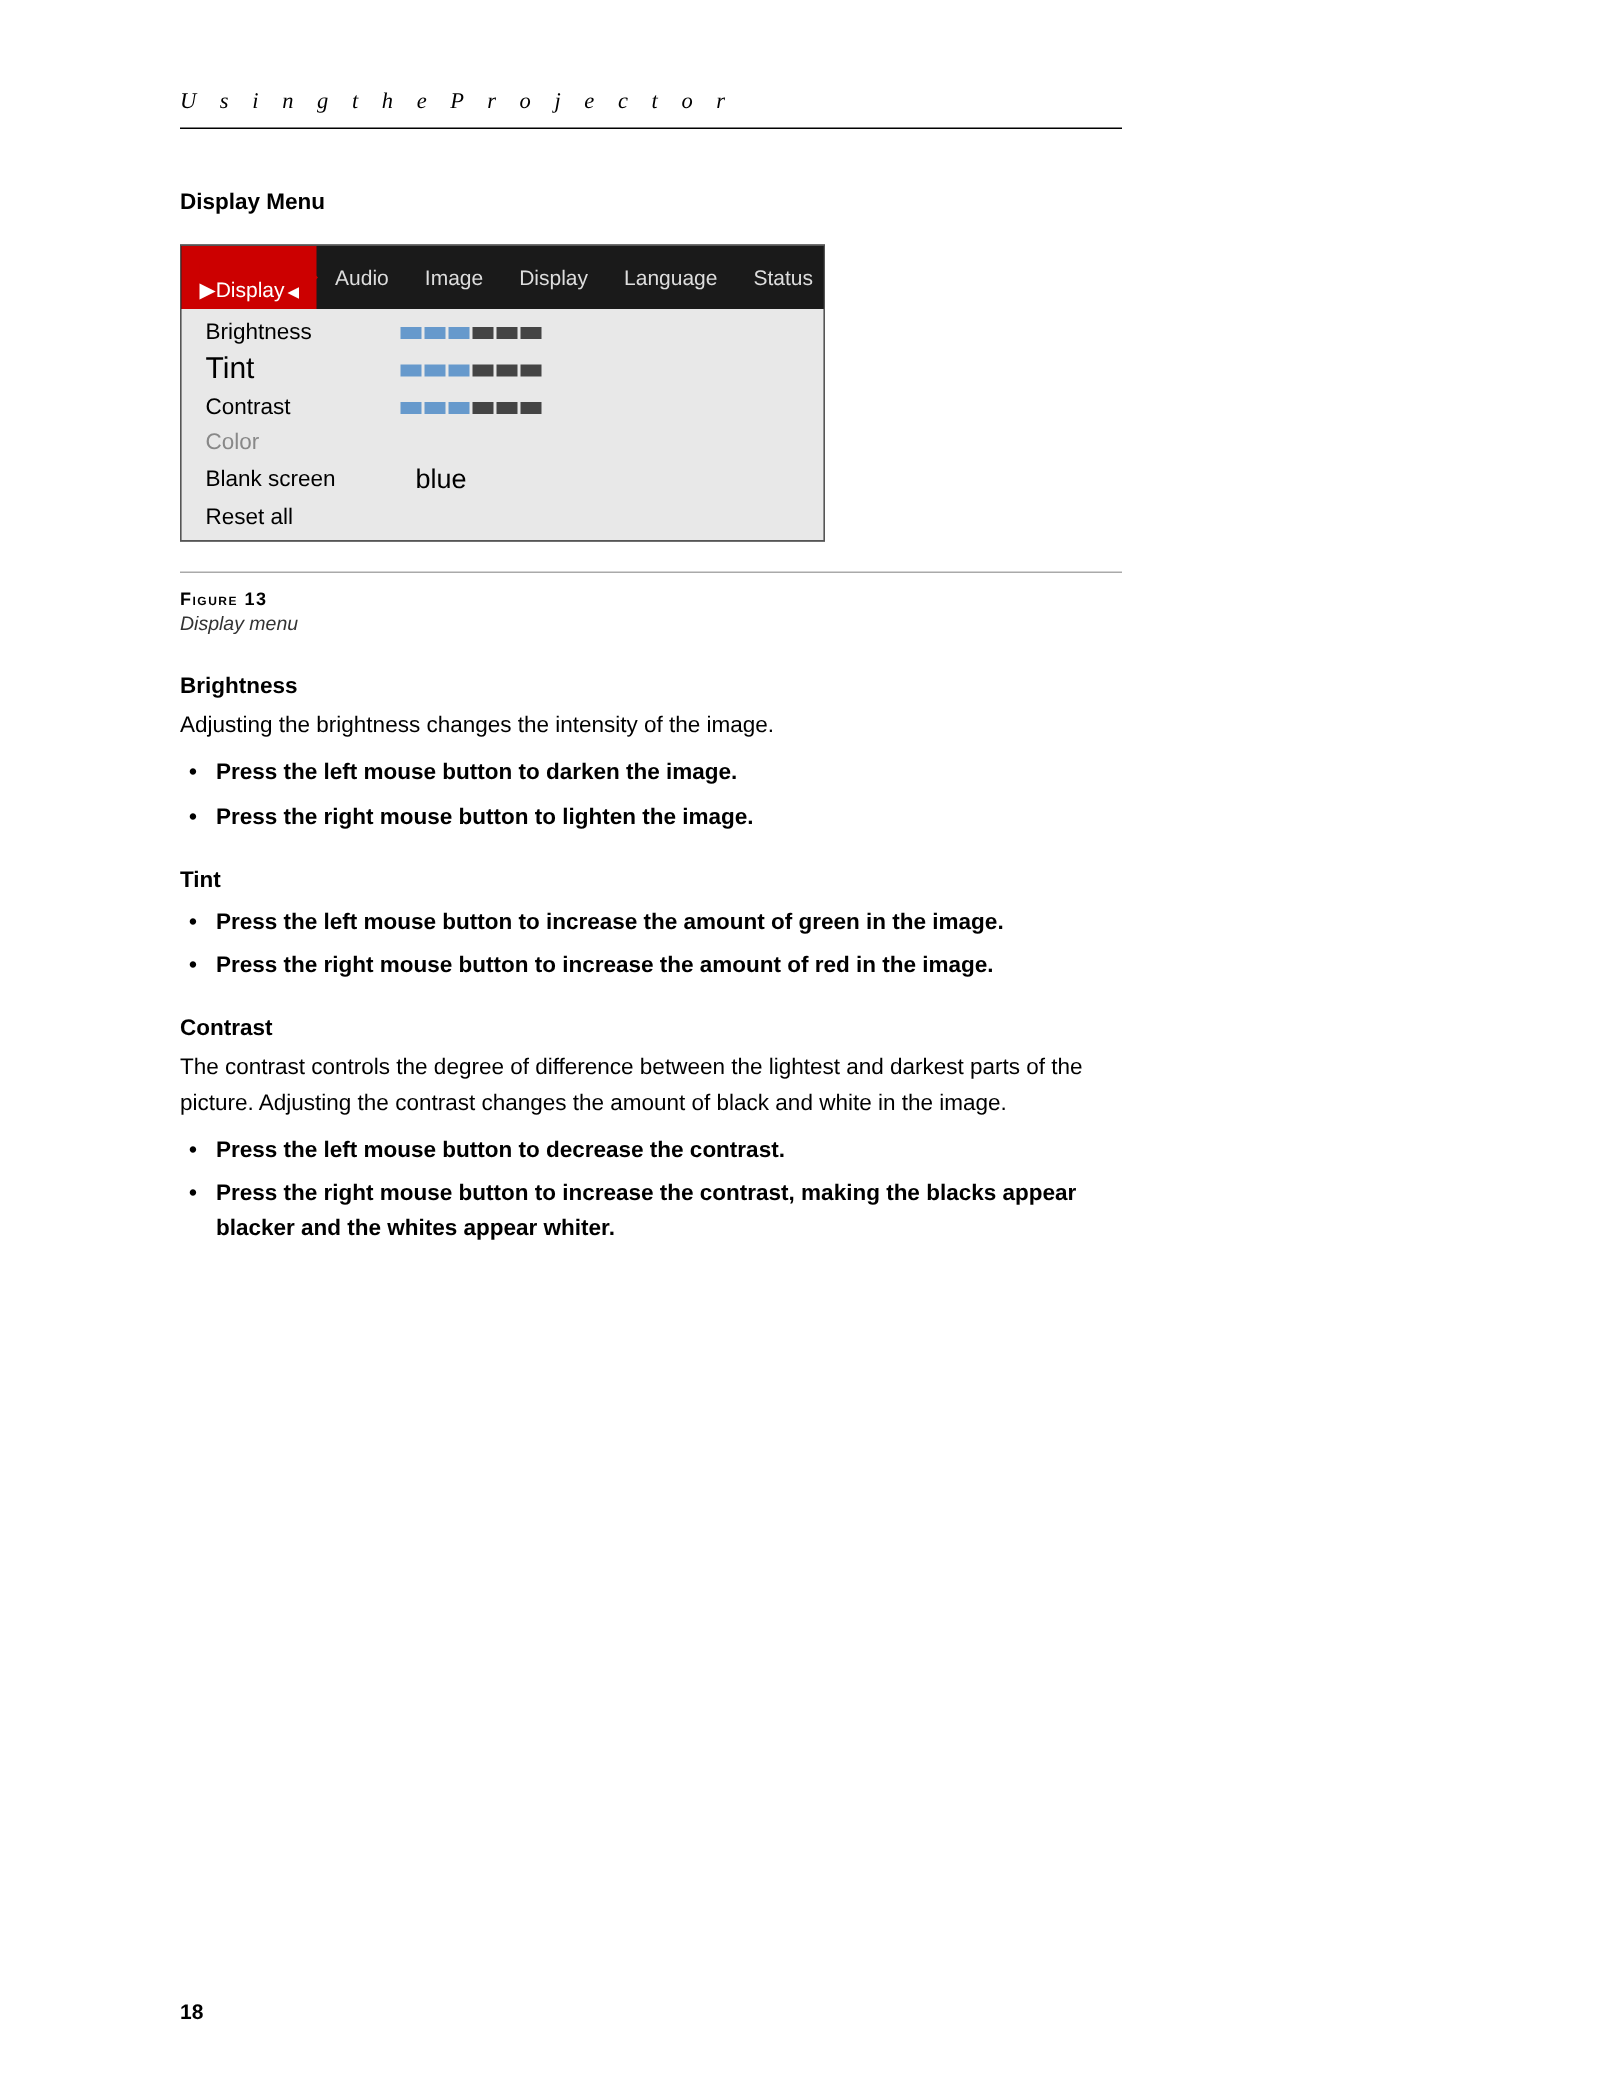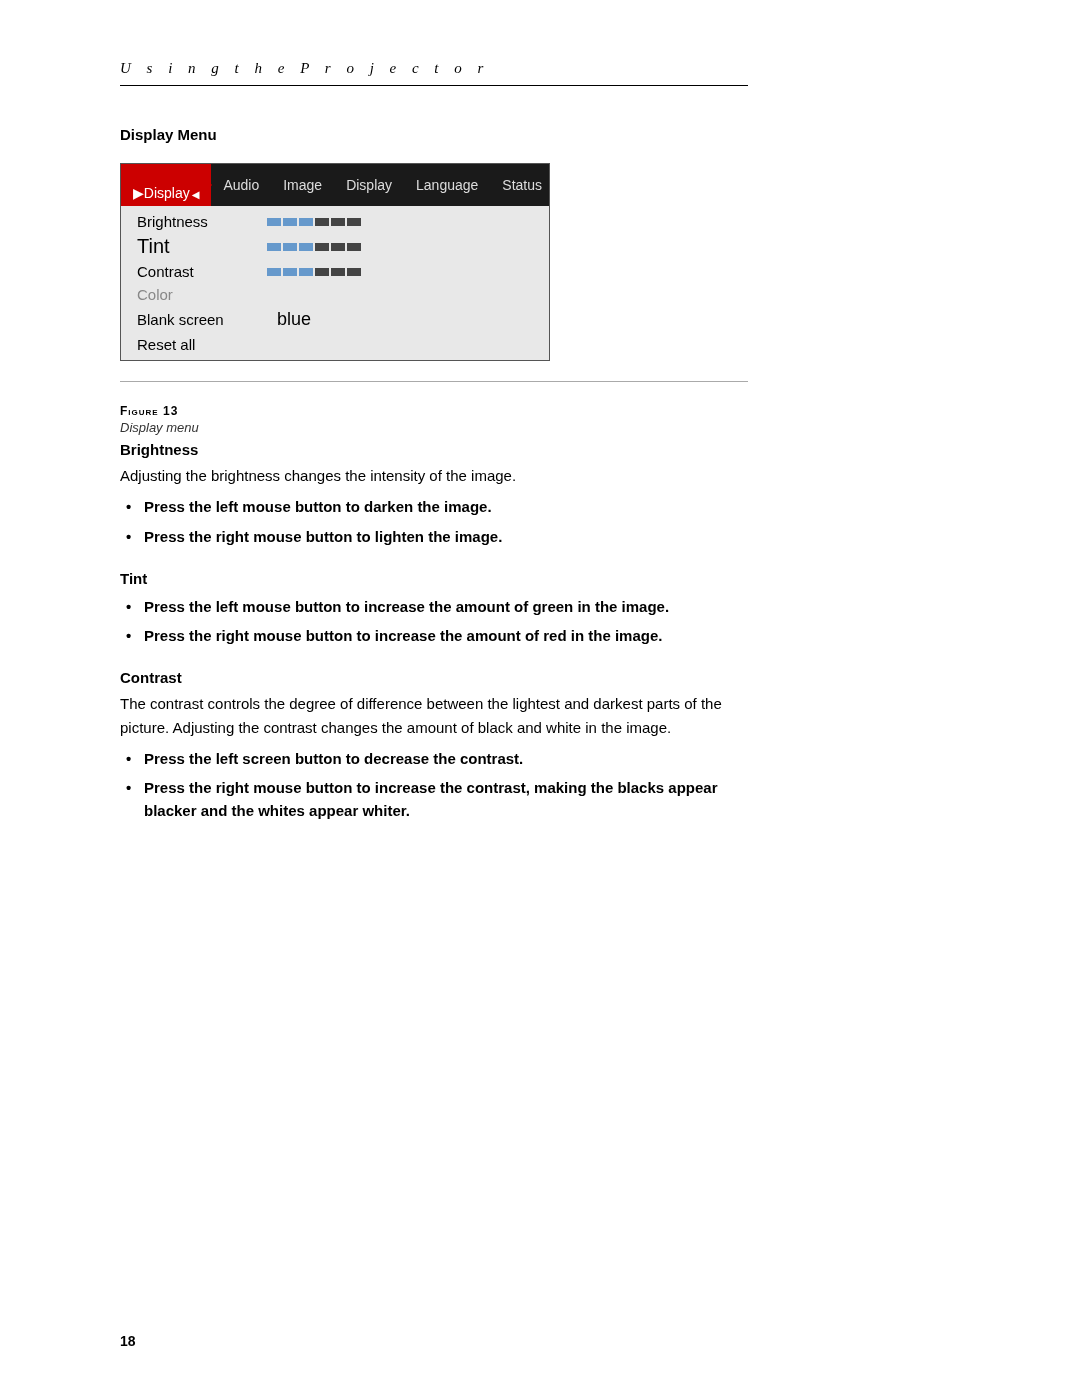--- a/index.html
+++ b/index.html
@@ -139,22 +139,22 @@
     }
 
     .menu-value {
       font-size: 18px;
       margin-left: 10px;
     }
 
     
     .figure-caption-section {
       border-top: 1px solid #aaa;
-      padding-top: 22px;
-      margin-bottom: 6px;
+      padding-top: 10px;
+      margin-bottom: 26px;
     }
 
     .figure-label {
       font-family: Arial, Helvetica, sans-serif;
       font-size: 12px;
       font-variant: small-caps;
       font-weight: bold;
       letter-spacing: 1px;
       margin-bottom: 2px;
     }
@@ -314,20 +314,20 @@
     <ul class="bullet-list">
       <li>Press the left mouse button to increase the amount of green in the image.</li>
       <li>Press the right mouse button to increase the amount of red in the image.</li>
     </ul>
   </div>
 
   <div class="content-section">
     <div class="content-heading">Contrast</div>
     <p class="content-para">The contrast controls the degree of difference between the lightest and darkest parts of the picture. Adjusting the contrast changes the amount of black and white in the image.</p>
     <ul class="bullet-list">
-      <li>Press the left screen button to decrease the contrast.</li>
+      <li>Press the left mouse button to decrease the contrast.</li>
       <li>Press the right mouse button to increase the contrast, making the blacks appear blacker and the whites appear whiter.</li>
     </ul>
   </div>
 
   <div class="page-number">18</div>
 
 </div>
 
 </body></html>

